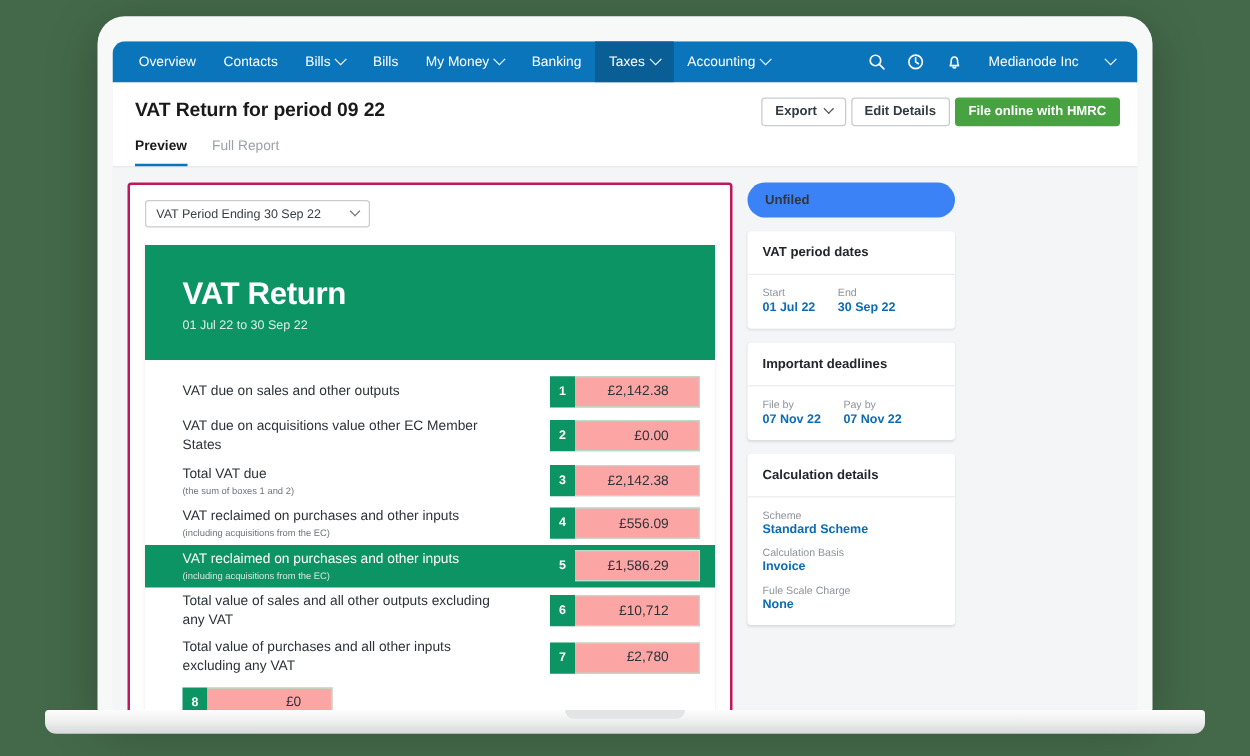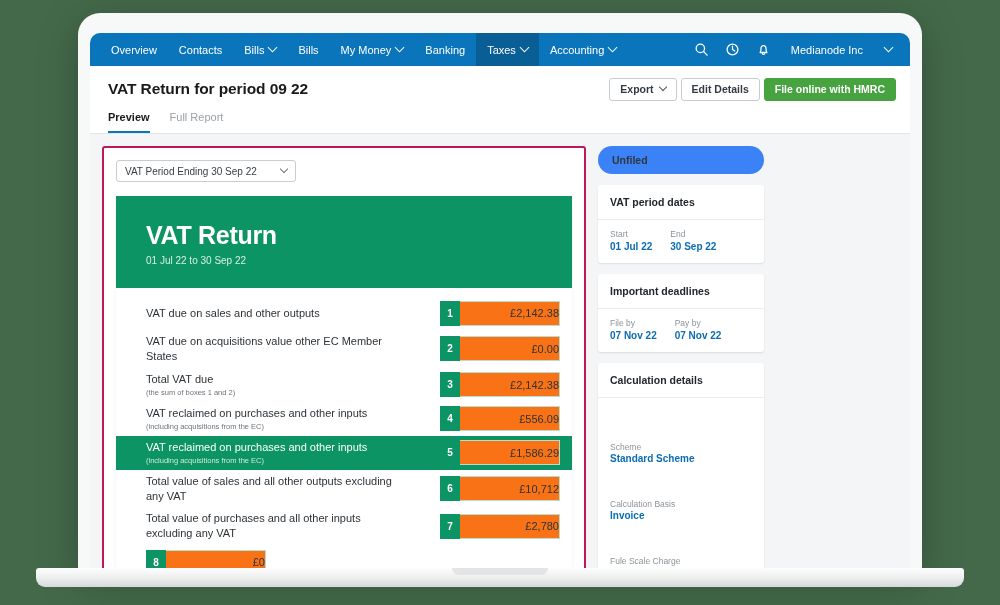--- a/index.html
+++ b/index.html
@@ -267,27 +267,27 @@
     color: #ffffff;
     font-size: 10px;
     font-weight: bold;
     display: flex;
     align-items: center;
     justify-content: center;
   }
   .vrow.highlight .vnum { background: transparent; }
   .vval {
     flex: 1;
-    background: #f97316;
+    background: #fca5a5;
     border: 1px solid #b8ddca;
     border-left: none;
     display: flex;
     align-items: center;
     justify-content: flex-end;
-    padding-right: 0;
+    padding-right: 24px;
     font-size: 11px;
     color: #2d3338;
     text-align: right;
   }
 
   
   .side-col {
     width: 166px;
     flex: 0 0 auto;
   }
@@ -319,21 +319,21 @@
   .pair .k {
     font-size: 8.5px;
     color: #8d949a;
     margin-bottom: 2px;
   }
   .pair .v {
     font-size: 10px;
     font-weight: bold;
     color: #0b6cb3;
   }
-  .stack .item { margin-bottom: 8px; margin-top: 35px; }
+  .stack .item { margin-bottom: 8px; }
   .stack .item:last-child { margin-bottom: 0; }
   .stack .k { font-size: 8.5px; color: #8d949a; margin-bottom: 1px; }
   .stack .v { font-size: 10px; font-weight: bold; color: #0b6cb3; }
 </style>
 </head>
 <body>
 
 <div class="device-frame">
   <div class="screen">
 

